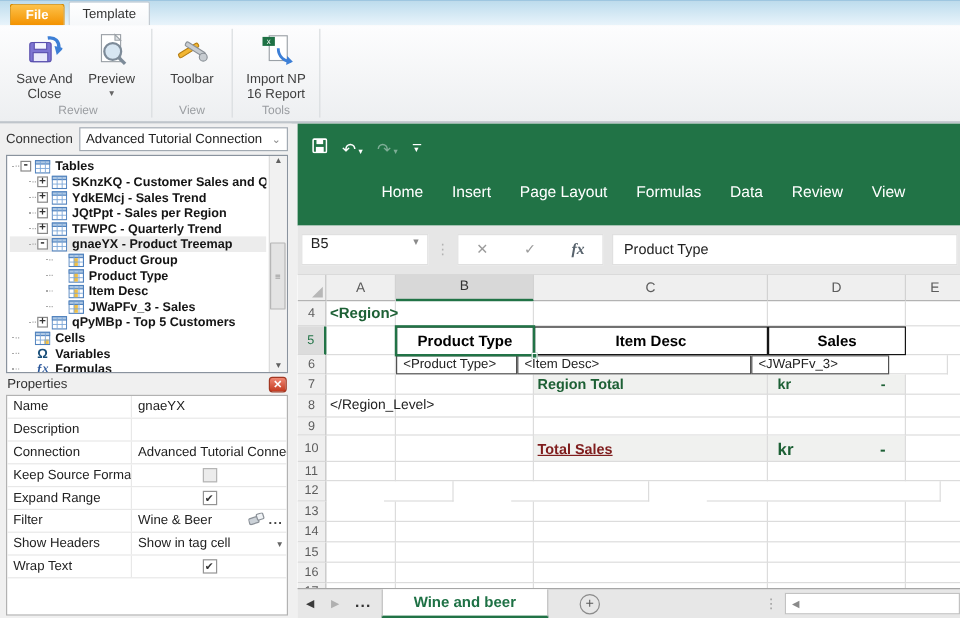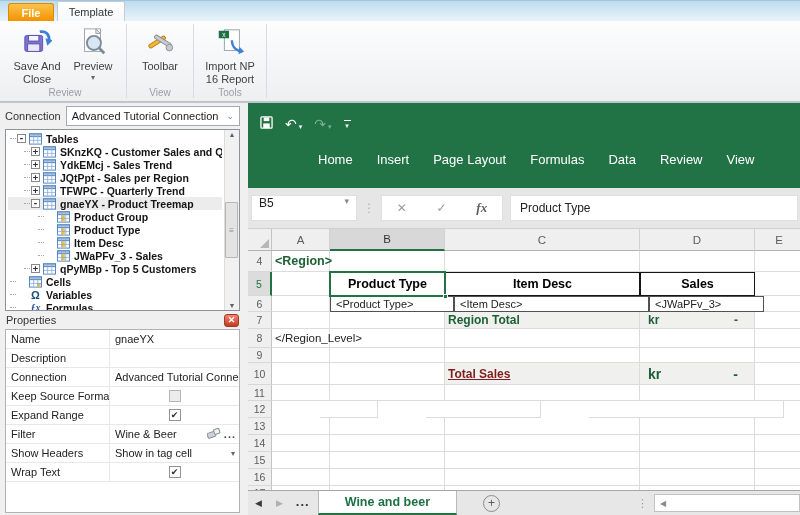--- a/index.html
+++ b/index.html
@@ -527,21 +527,21 @@
             <span class="ctext">Item Desc</span>
           </div>
           <div class="g-cell table-header" style="width: 115px;">
             <span class="ctext">Sales</span>
           </div>
           <div class="g-cell" style="width: 49px;"></div>
         </div>
         <div class="g-row" style="height: 16px;">
           <div class="g-num">6</div>
           <div class="g-cell" style="width: 58px;"></div>
-          <div class="g-cell tag-cell" style="width: 124px;">
+          <div class="g-cell tag-cell" style="width: 101px;">
             <span class="ctext">&lt;Product Type&gt;</span>
           </div>
           <div class="g-cell tag-cell" style="width: 195px;">
             <span class="ctext">&lt;Item Desc&gt;</span>
           </div>
           <div class="g-cell tag-cell" style="width: 115px;">
             <span class="ctext">&lt;JWaPFv_3&gt;</span>
           </div>
           <div class="g-cell" style="width: 49px;"></div>
         </div>

